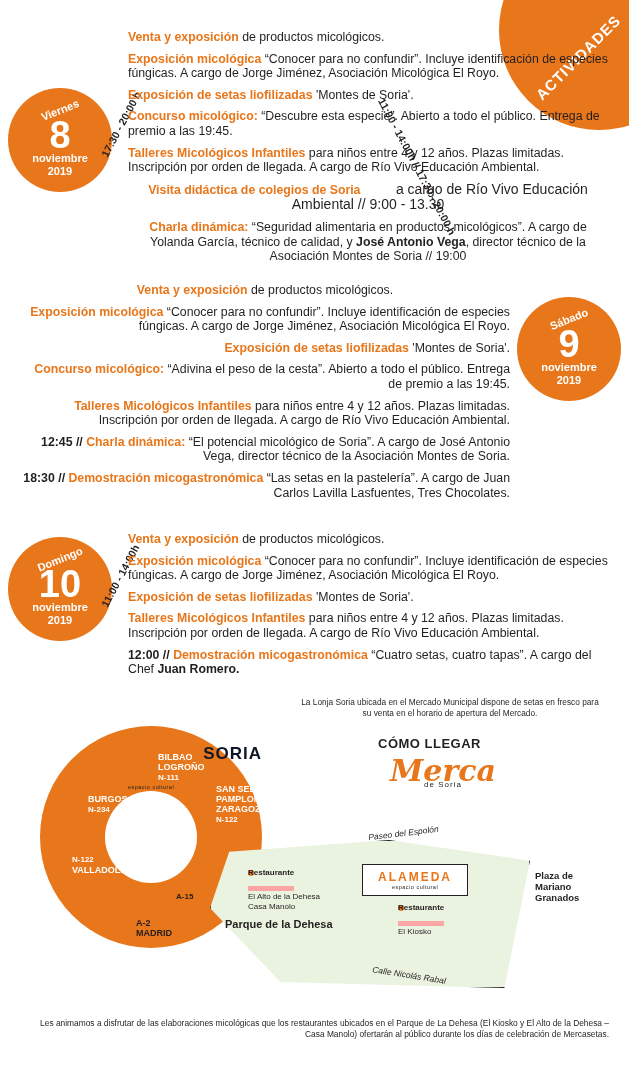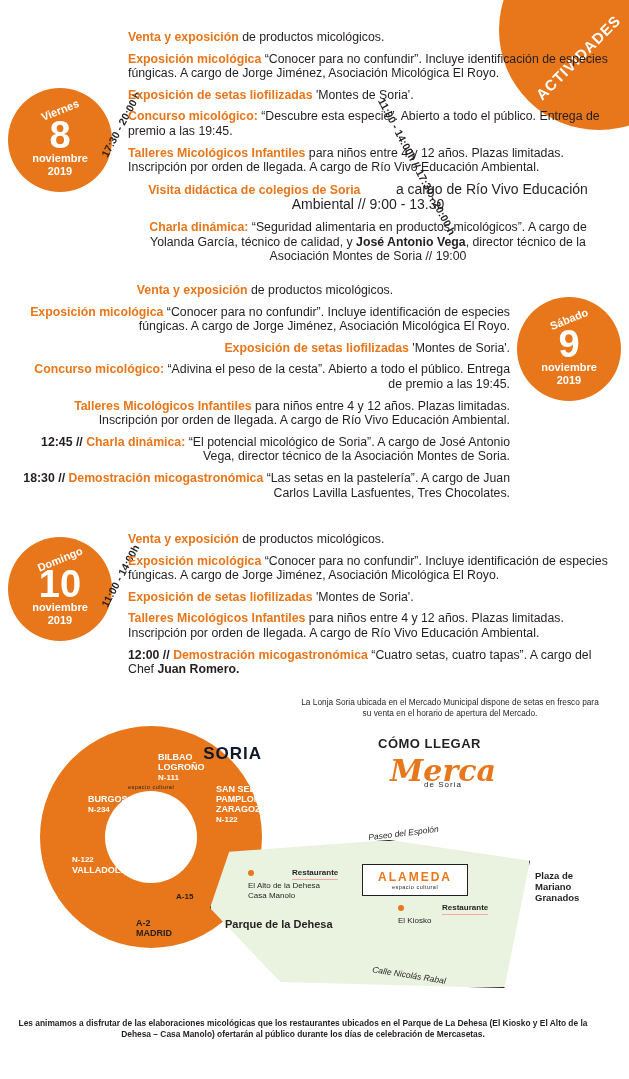--- a/index.html
+++ b/index.html
@@ -261,47 +261,45 @@
 
   .rest {
     position: absolute;
     width: 120px;
     font-size: 8px;
     line-height: 9.4px;
     color: #231f20;
   }
   .rest .rtitle {
     font-weight: bold;
-    border-bottom: 1px solid #fca5a5;
+    border-bottom: 5px solid #fca5a5;
     display: inline-block;
-    padding-bottom: 2px;
+    padding-bottom: 9px;
     margin-bottom: 1px;
-    margin-left: 44px;
   }
   #rest-1 { left: 248px; top: 150px; }
   #rest-2 { left: 398px; top: 185px; }
   .dot {
     position: absolute;
     width: 6px; height: 6px;
     border-radius: 50%;
     background: #e8761a;
   }
   #dot-1 { left: 248px; top: 152px; }
   #dot-2 { left: 398px; top: 187px; }
 
   
   #footer-note {
     position: absolute;
-    left: 18px; top: 1018px;
+    left: 39px; top: 1018px;
     width: 570px;
-    text-align: center;
+    text-align: right;
     font-size: 8.4px;
     line-height: 11px;
     color: #231f20;
-    font-weight: bold;
   }
 </style>
 </head>
 <body>
 
 <div id="actividades-ribbon"></div>
 <div id="actividades-label">ACTIVIDADES</div>
 
 <div class="day-circle" id="circle-fri">
   <div class="dow">Viernes</div>

